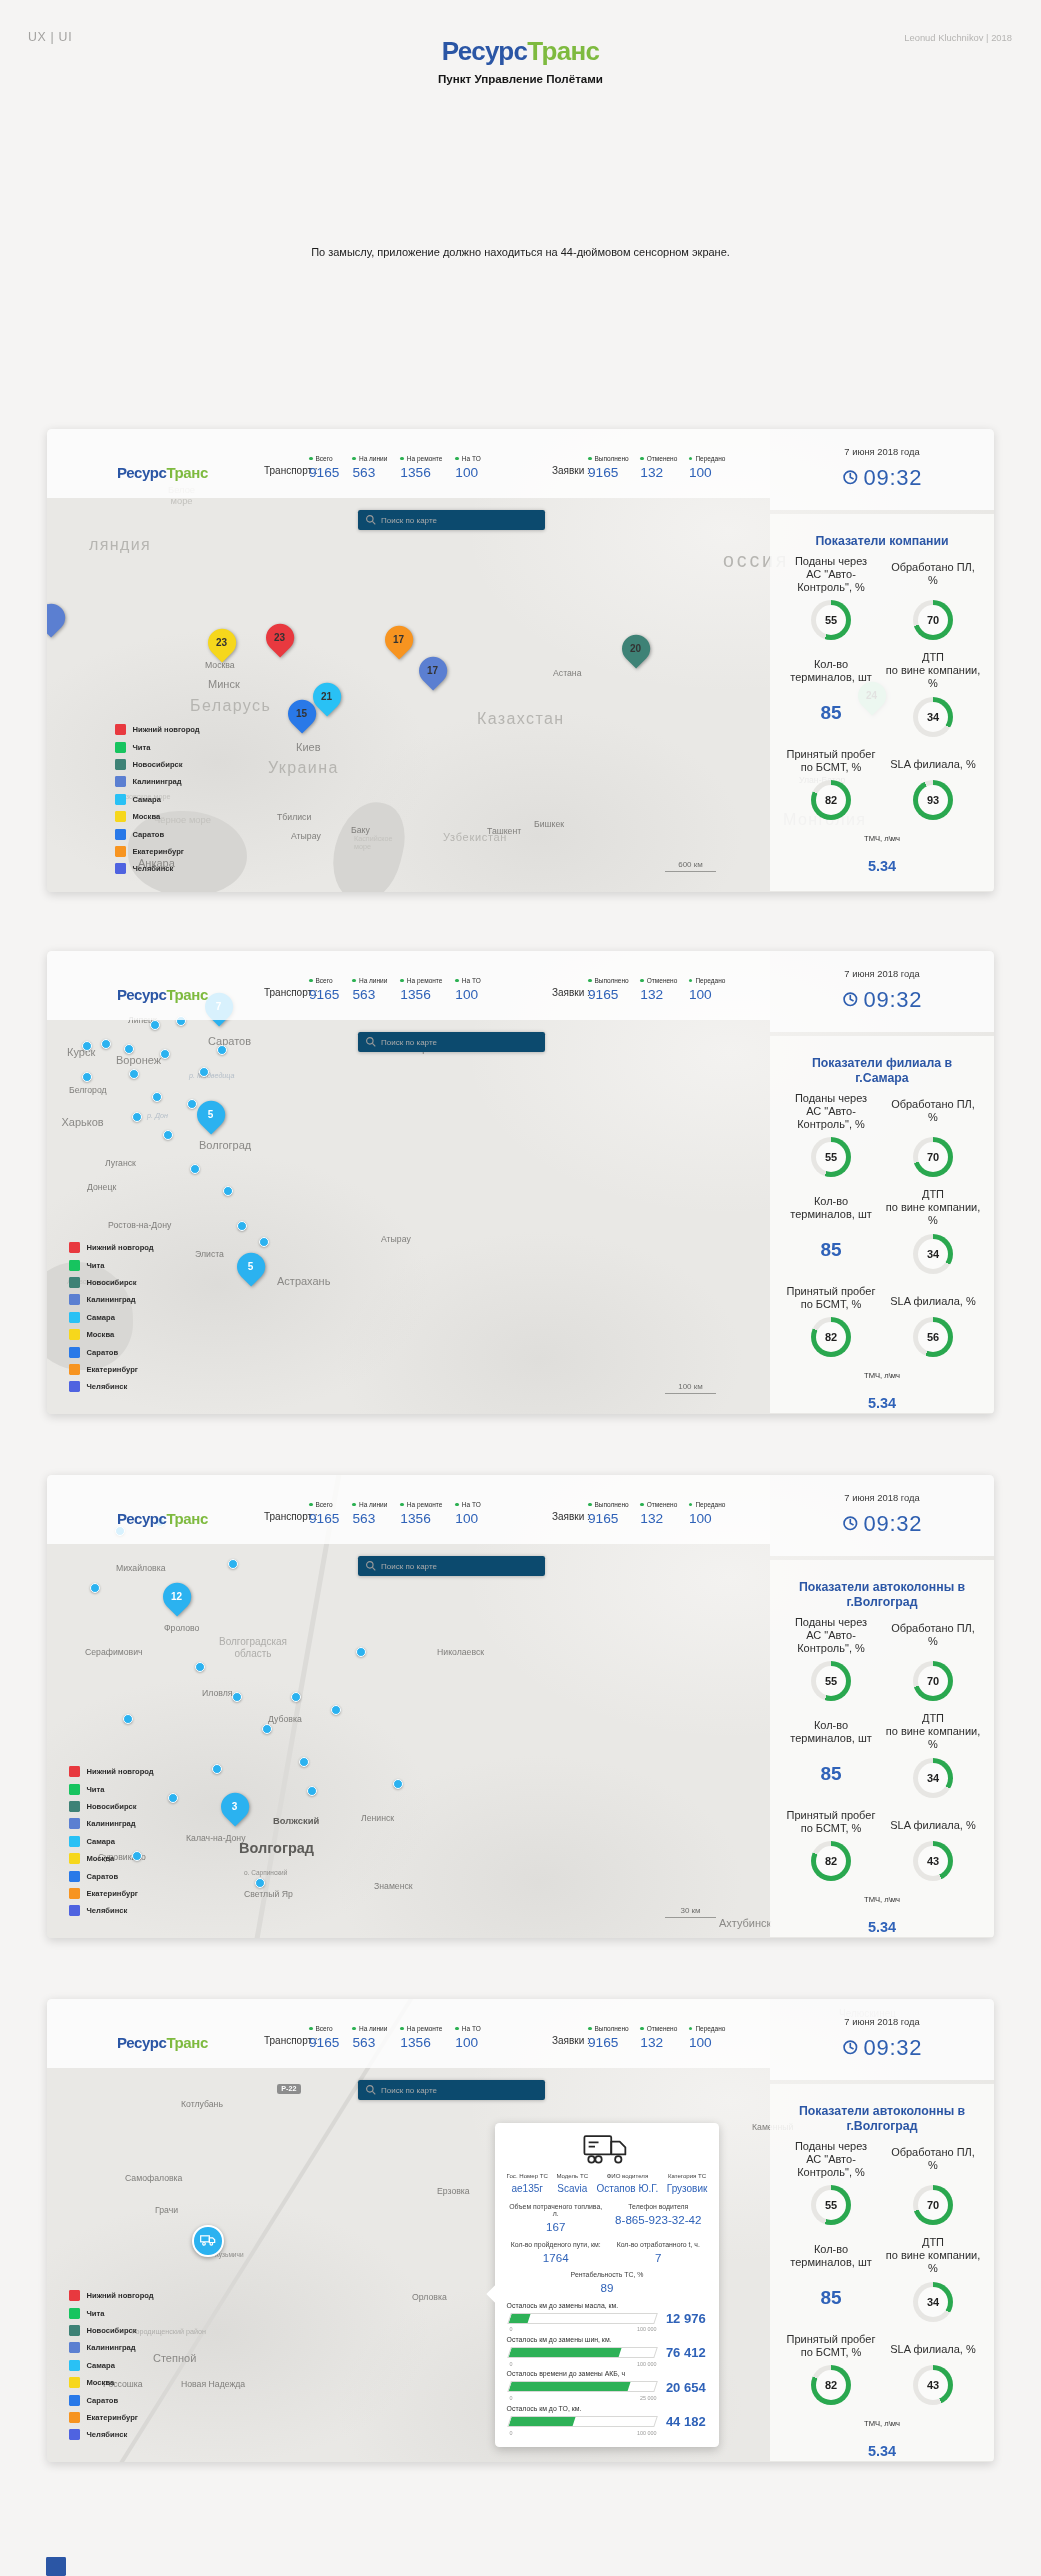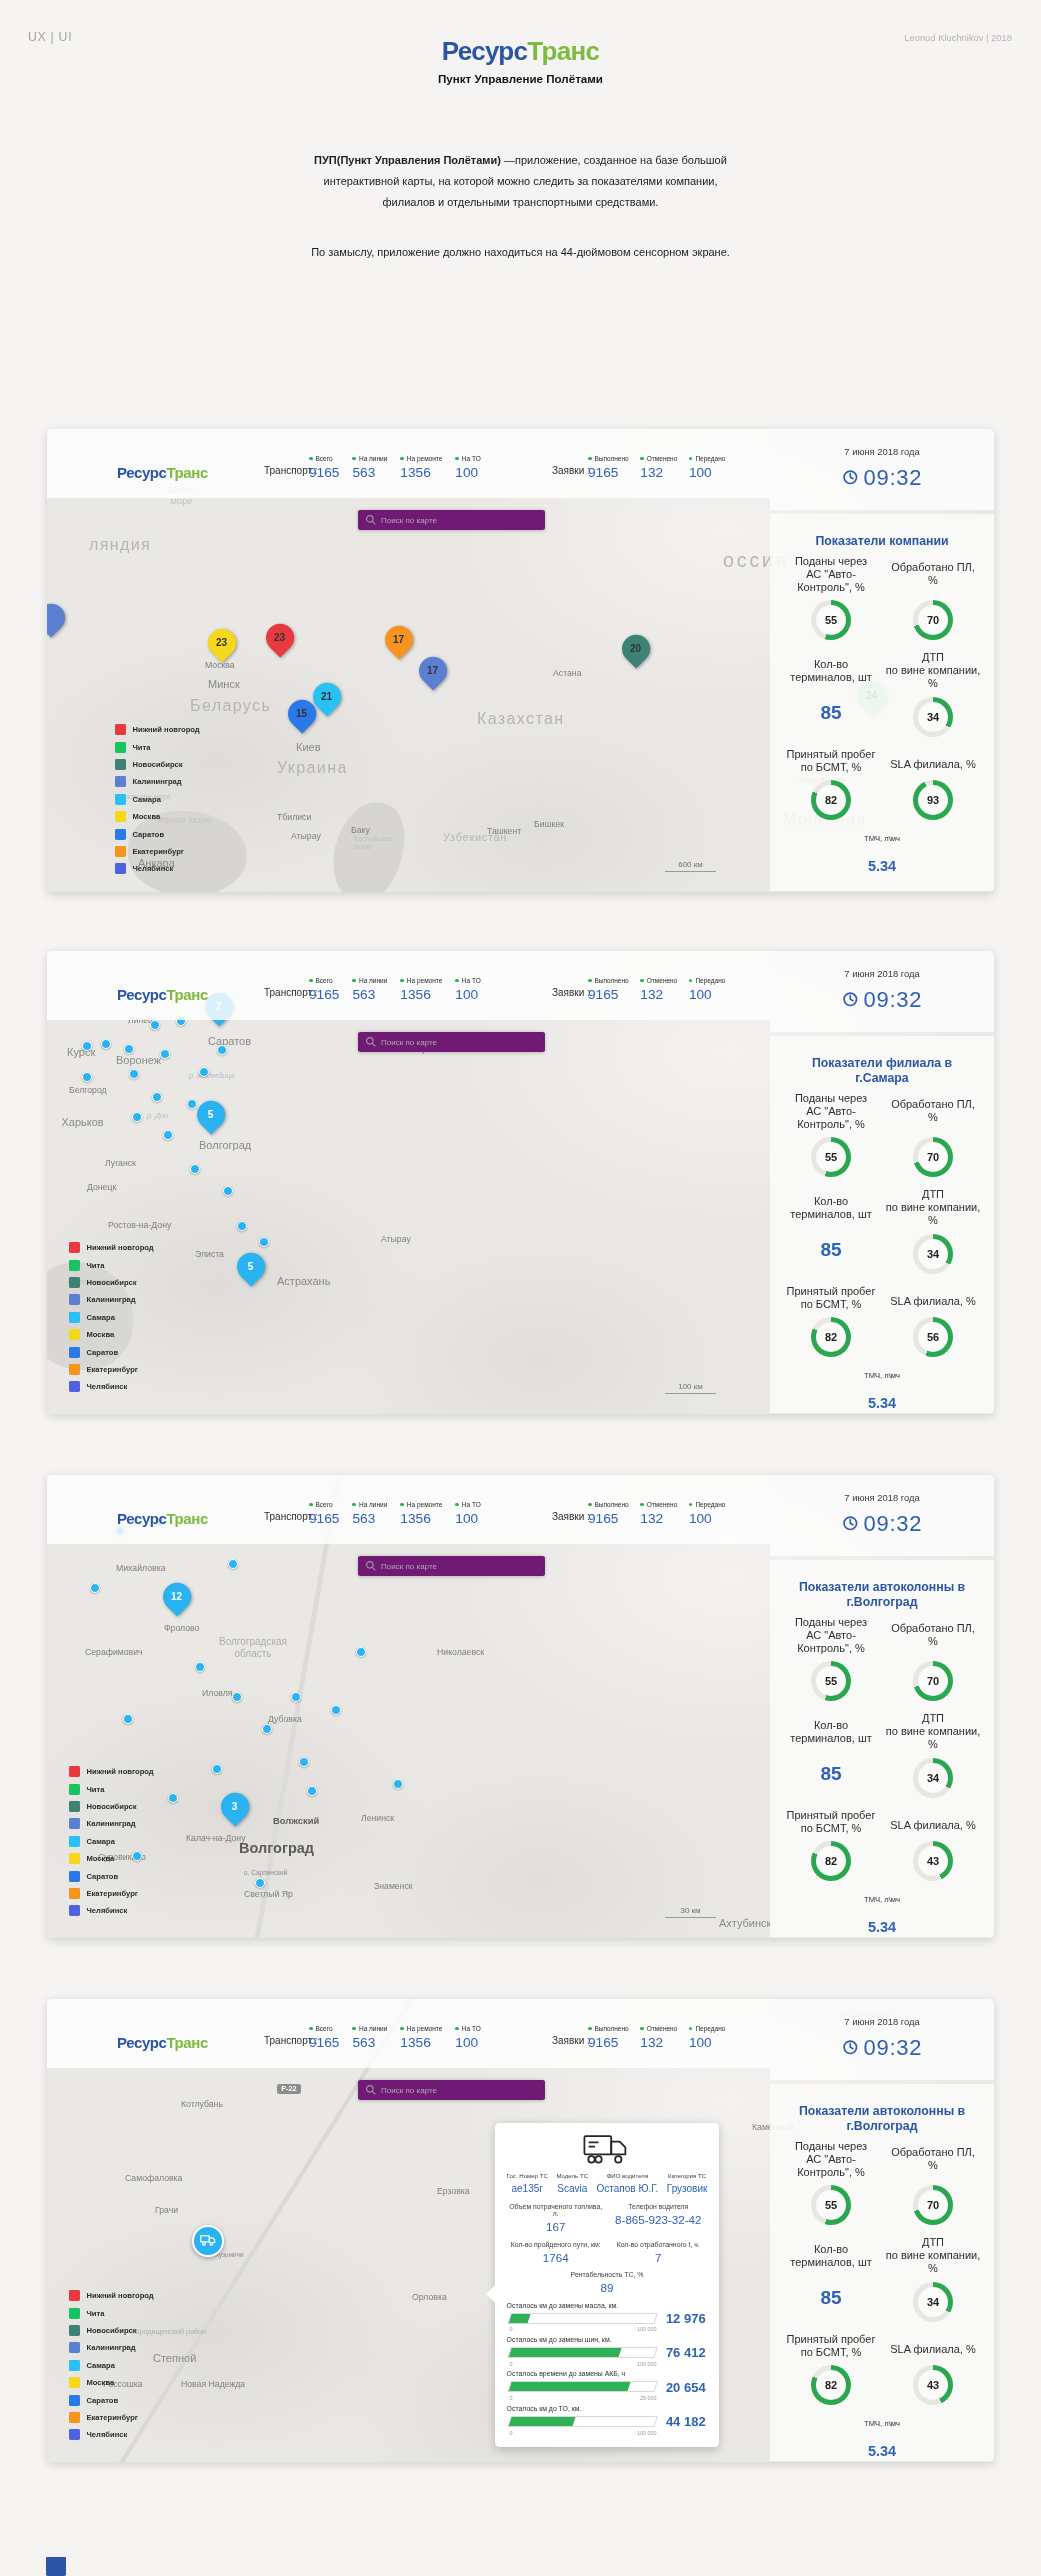--- a/index.html
+++ b/index.html
@@ -66,21 +66,21 @@
   .topbar{position:absolute;left:0;right:224px;top:0;height:69px;background:rgba(255,255,255,.82);z-index:5;}
   .applogo{position:absolute;left:70px;top:35px;font-size:15px;font-weight:800;letter-spacing:-0.4px;}
   .grp-label{position:absolute;top:36px;font-size:10px;color:#2e2e2e;}
   .grp-label.t{left:217px;} .grp-label.r{left:505px;}
   .t-items{position:absolute;left:262px;top:26px;display:flex;gap:13px;}
   .r-items{position:absolute;left:541px;top:26px;display:flex;gap:11.6px;}
   .stat .sl{display:flex;align-items:center;font-size:6.5px;color:#2b2b2b;white-space:nowrap;}
   .stat .sl i{width:3.6px;height:3.6px;border-radius:50%;background:#2db153;margin-right:2.9px;}
   .stat .sv{font-size:13.7px;color:#2f62b8;margin-top:2.9px;}
   
-  .searchbar{position:absolute;left:311px;top:81px;width:187px;height:20px;background:#701a75;border-radius:2.2px;box-shadow:0 0.7px 3.6px rgba(0,0,0,.22);display:flex;align-items:center;padding:0 6.5px;box-sizing:border-box;z-index:6;}
+  .searchbar{position:absolute;left:311px;top:81px;width:187px;height:20px;background:#0c4a6e;border-radius:2.2px;box-shadow:0 0.7px 3.6px rgba(0,0,0,.22);display:flex;align-items:center;padding:0 6.5px;box-sizing:border-box;z-index:6;}
   .searchbar .ph{font-size:8px;color:#ababab;margin-left:5px;}
   
   .side{position:absolute;right:0;top:0;bottom:0;width:224px;z-index:6;}
   .datecard{position:absolute;left:0;top:0;width:224px;height:81px;background:rgba(252,252,252,.9);}
   .datecard .date{margin-top:17.4px;text-align:center;font-size:9.4px;color:#3a3a3a;}
   .time{display:flex;align-items:center;justify-content:center;margin-top:7.2px;gap:5px;}
   .time span{font-size:22px;color:#2f5fb0;letter-spacing:0.7px;}
   .indcard{position:absolute;left:0;top:85px;width:224px;height:377px;background:rgba(250,250,249,.88);display:flex;flex-direction:column;align-items:center;padding:20px 10px 0;box-sizing:border-box;}
   .ttl{margin:0;font-size:12.3px;line-height:15px;font-weight:700;color:#2b56a5;text-align:center;padding:0 13px;}
   .g-grid{display:grid;grid-template-columns:1fr 1fr;justify-items:center;align-items:center;width:100%;margin-top:5.8px;}
@@ -114,36 +114,35 @@
   .cutoff{position:absolute;left:46px;top:2557px;width:19.5px;height:19px;background:#2b56a5;border-radius:1.4px;}
 </style>
 </head>
 <body>
 
 <div class="page-head">
   <div class="tag">UX | UI</div>
   <div class="credit">Leonud Kluchnikov | 2018</div>
   <div class="logo-line"><span class="lb">Ресурс</span><span class="lg">Транс</span></div>
   <div class="subtitle">Пункт Управление Полётами</div>
-  <p class="intro"><span class="b">ПУП(Пункт Управления Полётами)</span><span> —приложение, созданное на базе большой интерактивной карты, на которой можно следить за показателями компании, филиалов и отдельными транспортными средствами.</span></p>
   <p class="note">По замыслу,  приложение должно находиться на 44-дюймовом сенсорном экране.</p>
 </div>
 
 <div id="screens">
 <section class="screen s1">
   <div class="map">
     <div class="layer labels">
           <div class="ml country" style="left: 42px; top: 107px;">ляндия</div>
           <div class="ml sea" style="left: 121px; top: 56px;">Белое
 море</div>
           <div class="ml city" style="left: 158px; top: 231px;">Москва</div>
           <div class="ml city-lg" style="left: 161px; top: 249px;">Минск</div>
           <div class="ml country" style="left: 143px; top: 268px;">Беларусь</div>
           <div class="ml city-lg" style="left: 249px; top: 312px;">Киев</div>
-          <div class="ml country" style="left: 230px; top: 330px;">Украина</div>
+          <div class="ml country" style="left: 221px; top: 330px;">Украина</div>
           <div class="ml city" style="left: 244px; top: 402px;">Атырау</div>
           <div class="ml country" style="left: 430px; top: 281px;">Казахстан</div>
           <div class="ml city" style="left: 506px; top: 239px;">Астана</div>
           <div class="ml country-xl" style="left: 676px; top: 120px;">оссия</div>
           <div class="ml city" style="left: 752px; top: 346px;">Улан-Батор</div>
           <div class="ml country" style="left: 736px; top: 382px;">Монголия</div>
           <div class="ml city" style="left: 230px; top: 383px;">Тбилиси</div>
           <div class="ml city" style="left: 304px; top: 396px;">Баку</div>
           <div class="ml country-sm" style="left: 396px; top: 402px;">Узбекистан</div>
           <div class="ml city" style="left: 440px; top: 397px;">Ташкент</div>

